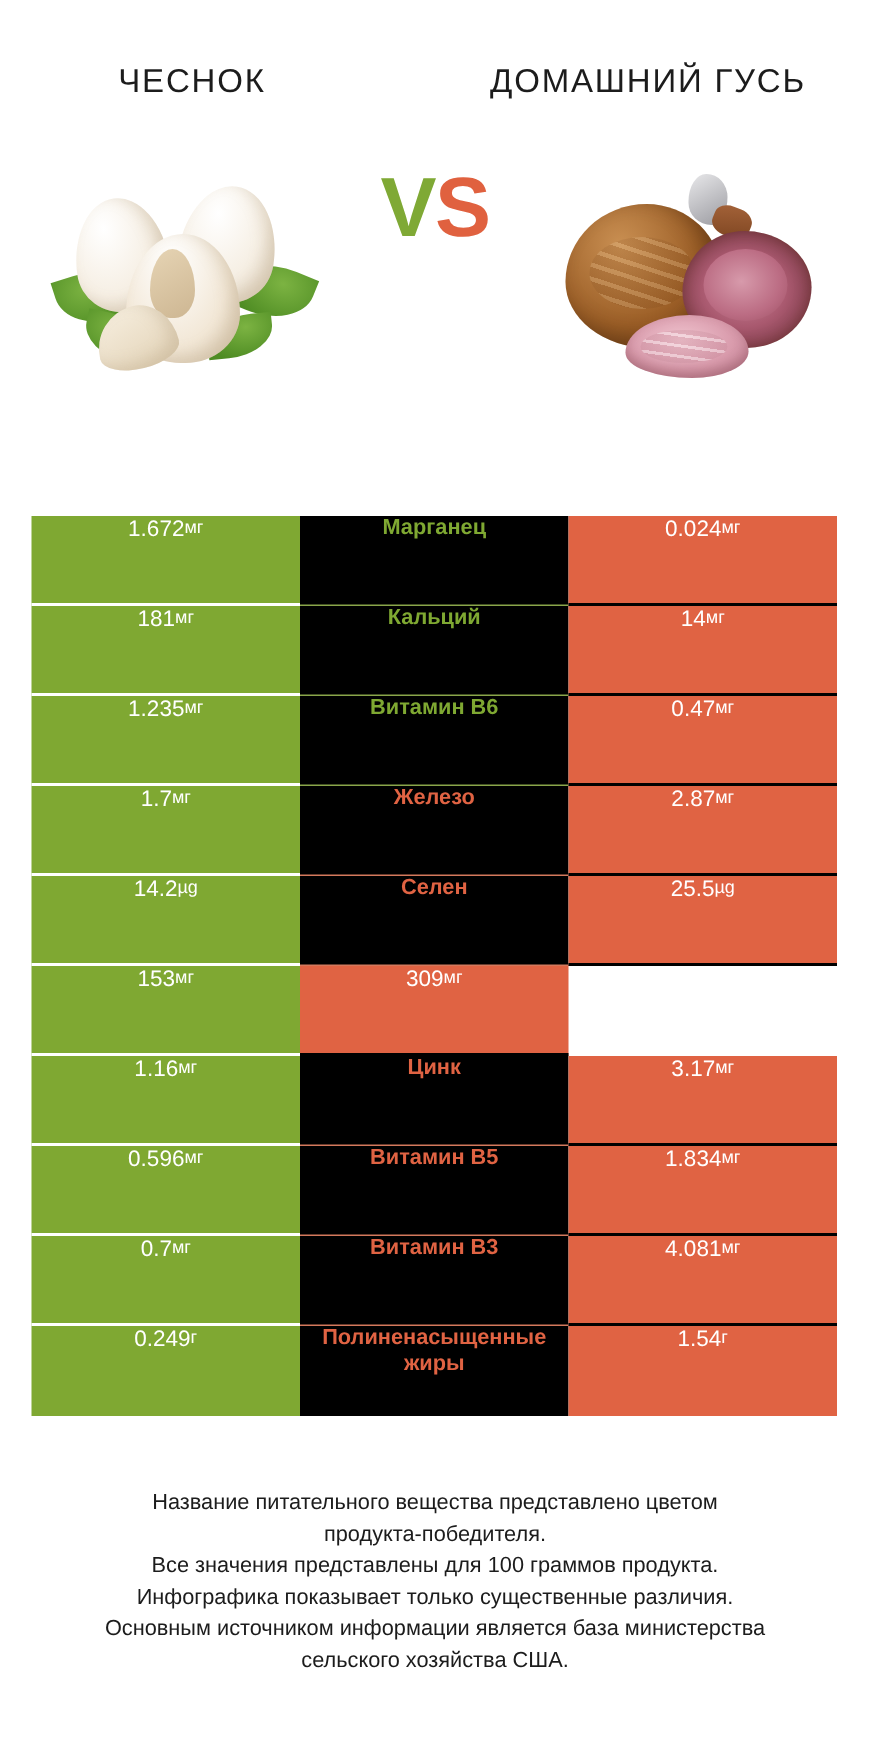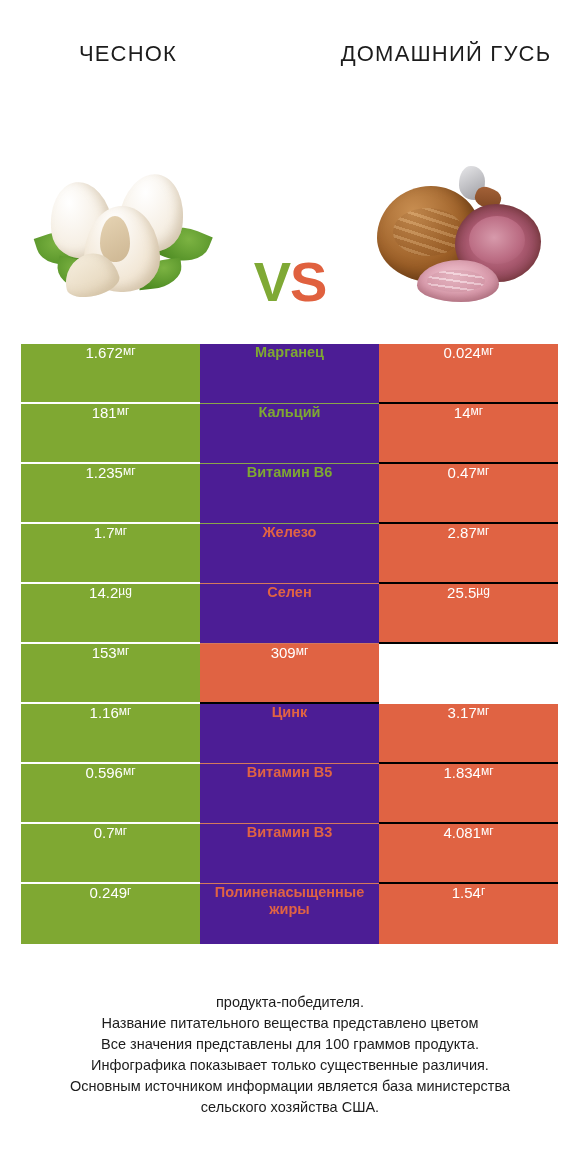--- a/index.html
+++ b/index.html
@@ -15,42 +15,42 @@
     width: 580px;
     height: 1174px;
     background: #ffffff;
   }
 
   
   .header {
     display: flex;
     align-items: flex-start;
     justify-content: space-between;
-    padding: 40px 24px 0 28px;
+    padding: 40px 38px 0 28px;
     height: 110px;
   }
   .title {
     font-size: 22px;
     letter-spacing: 1.2px;
     color: #1c1c1c;
     font-weight: 400;
     text-transform: uppercase;
     text-align: center;
     line-height: 1.25;
     width: 230px;
   }
   .title.left  { text-align: center; padding-right: 30px; }
   .title.right { padding-left: 10px; }
 
   
   .hero {
     position: relative;
     height: 200px;
     display: flex;
-    align-items: flex-end;
+    align-items: flex-start;
     justify-content: space-between;
     padding: 0 30px;
   }
   .hero-img { width: 185px; height: 150px; position: relative; }
   .vs {
     font-size: 56px;
     font-weight: 700;
     letter-spacing: -1px;
     line-height: 1;
     white-space: nowrap;
@@ -165,21 +165,21 @@
     border-bottom: 2px solid #ffffff;
   }
   .cell.right {
     width: 179px;
     background: #E06343;
     color: #ffffff;
     border-bottom: 2px solid #000000;
   }
   .cell.mid {
     width: 179px;
-    background: #4c1d95;
+    background: #000000;
     font-weight: 700;
     font-size: 14.5px;
     padding: 0 4px;
     overflow: hidden;
     white-space: nowrap;
   }
   .row:last-child .cell.left,
   .row:last-child .cell.right { border-bottom: none; }
   .cell.mid.green { color: #7FA832; border-bottom: 1px solid #8aa64a; }
   .cell.mid.orange { color: #E06343; border-bottom: 1px solid #d4795c; }
@@ -287,21 +287,21 @@
         <div class="cell right">4.081 <span class="unit">мг</span></div>
       </div>
       <div class="row">
         <div class="cell left">0.249 <span class="unit">г</span></div>
         <div class="cell mid orange">Полиненасыщенные жиры</div>
         <div class="cell right">1.54 <span class="unit">г</span></div>
       </div>
     </div>
 
   <div class="footer">
+    <p>Название питательного вещества представлено цветом</p>
     <p>продукта-победителя.</p>
-    <p>Название питательного вещества представлено цветом</p>
     <p>Все значения представлены для 100 граммов продукта.</p>
     <p>Инфографика показывает только существенные различия.</p>
     <p>Основным источником информации является база министерства</p>
     <p>сельского хозяйства США.</p>
   </div>
 
 </div>
 
 </body></html>

